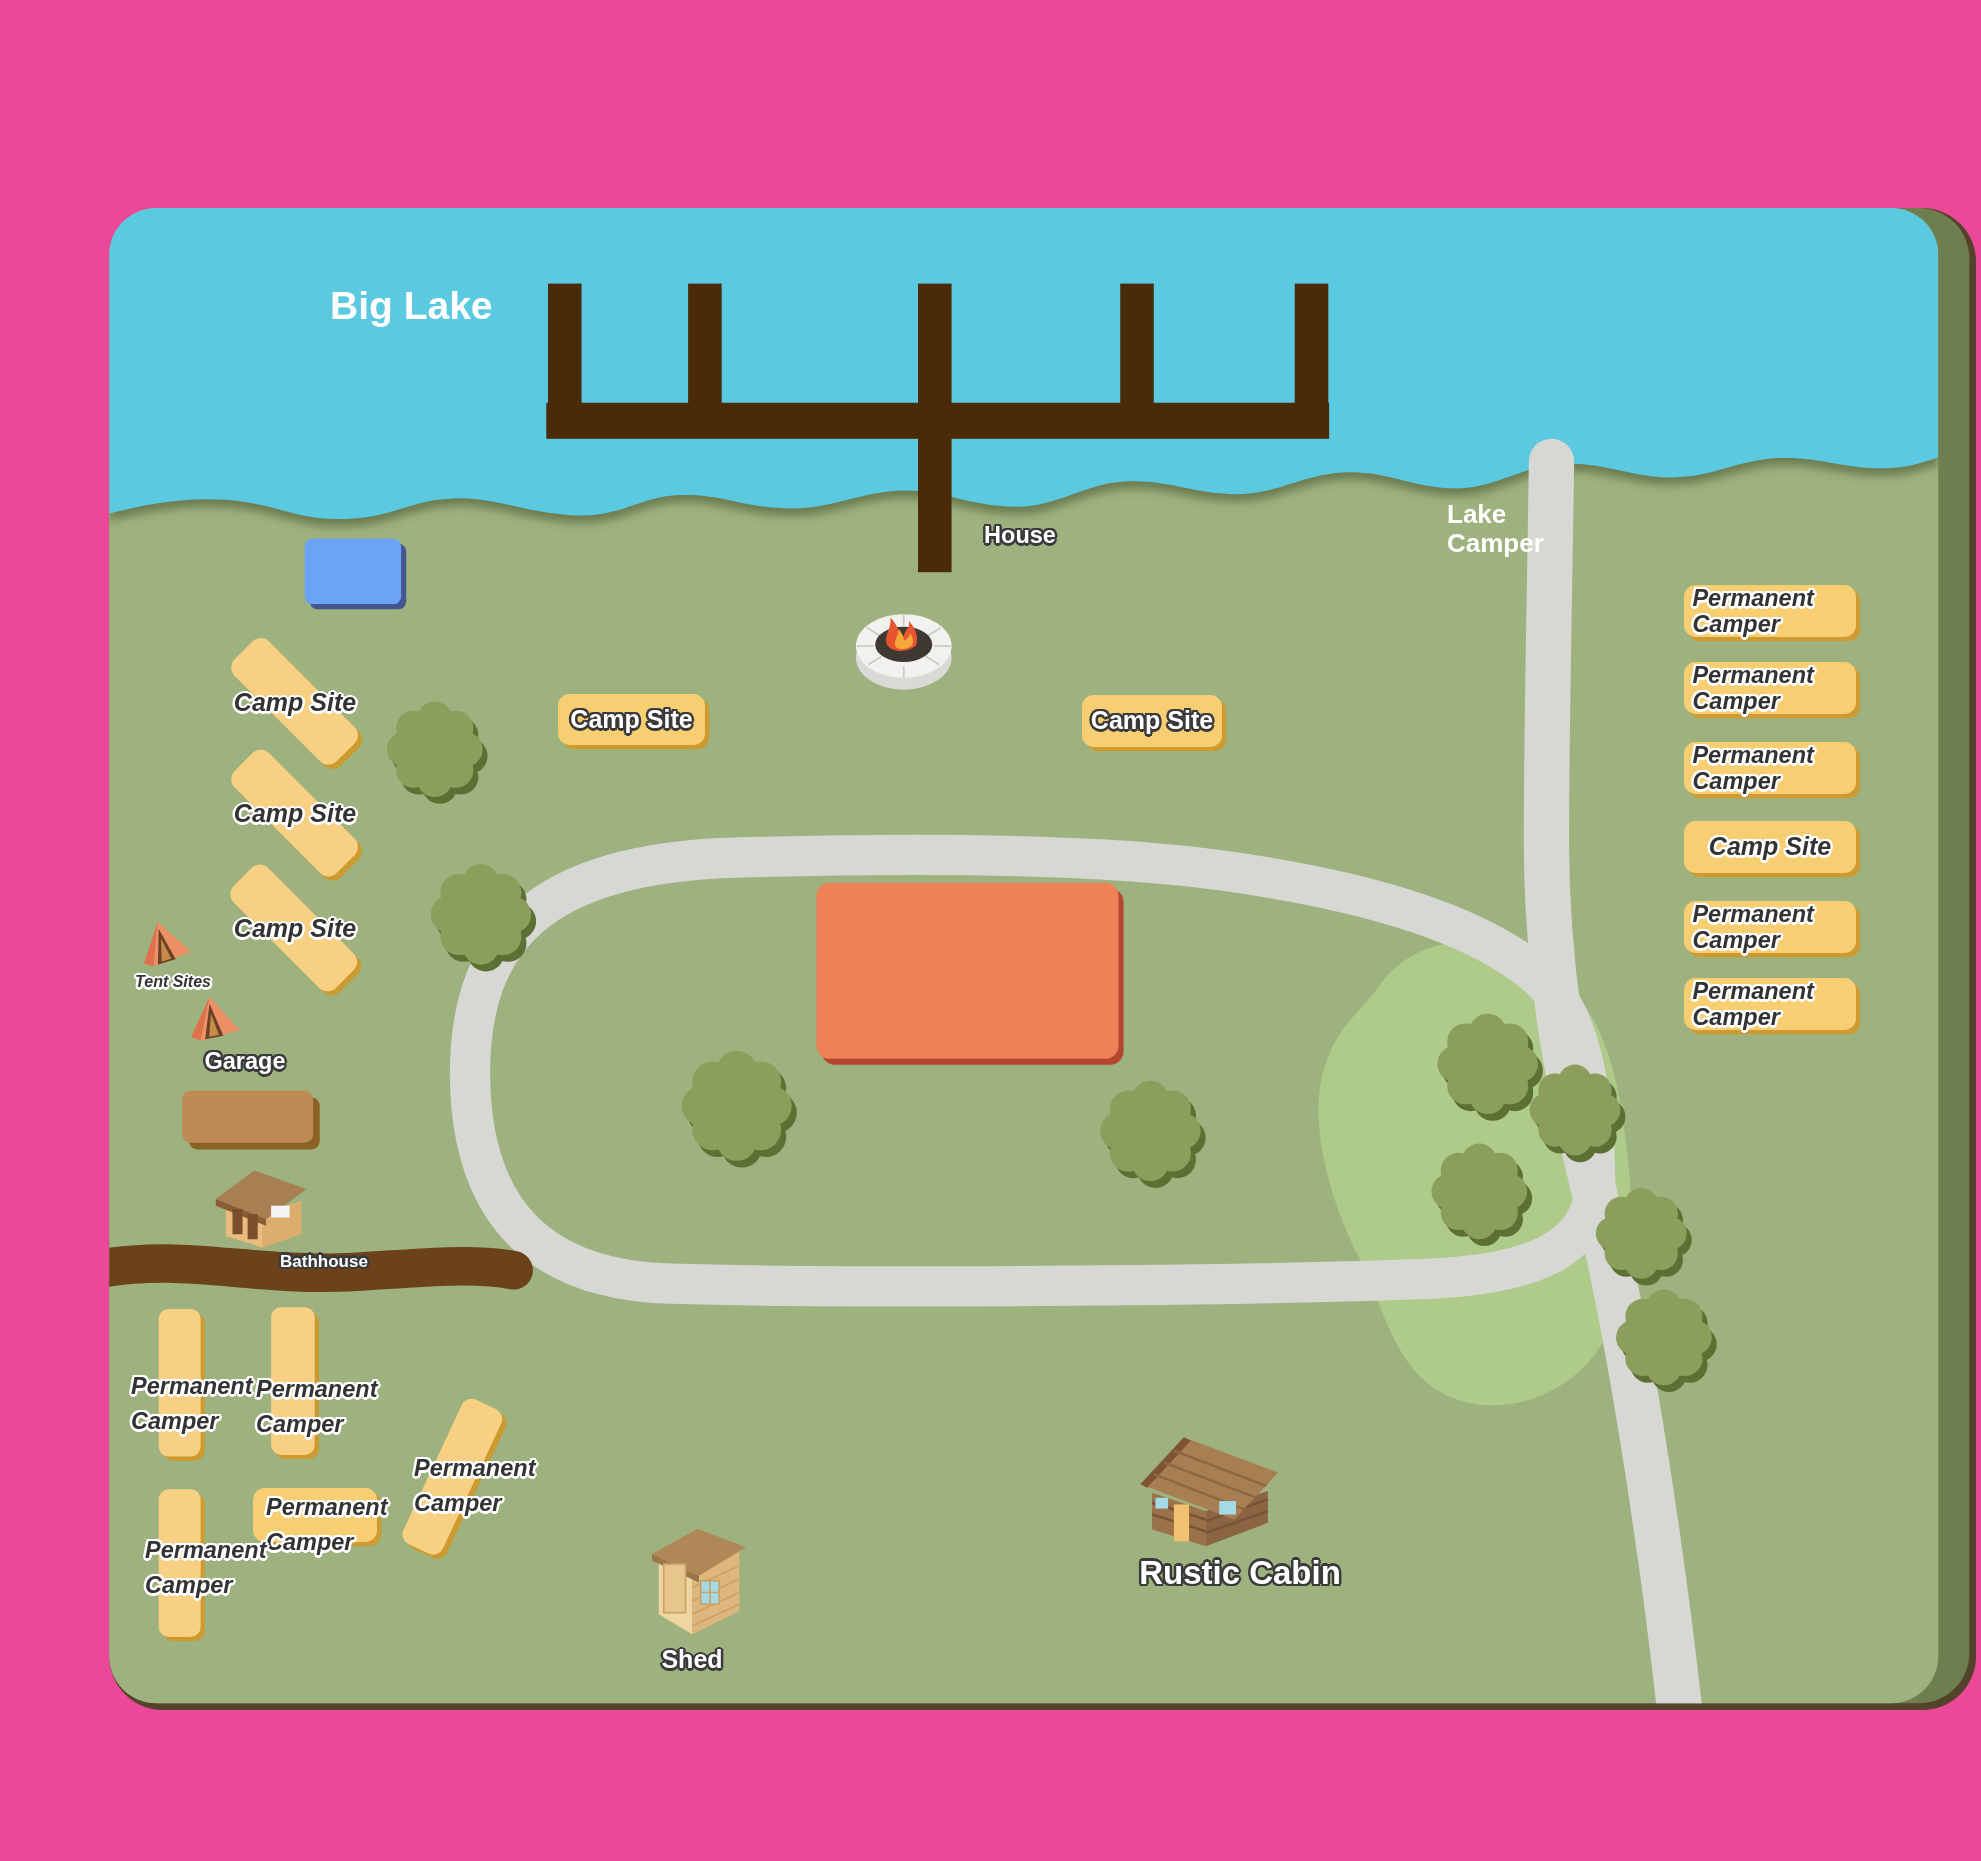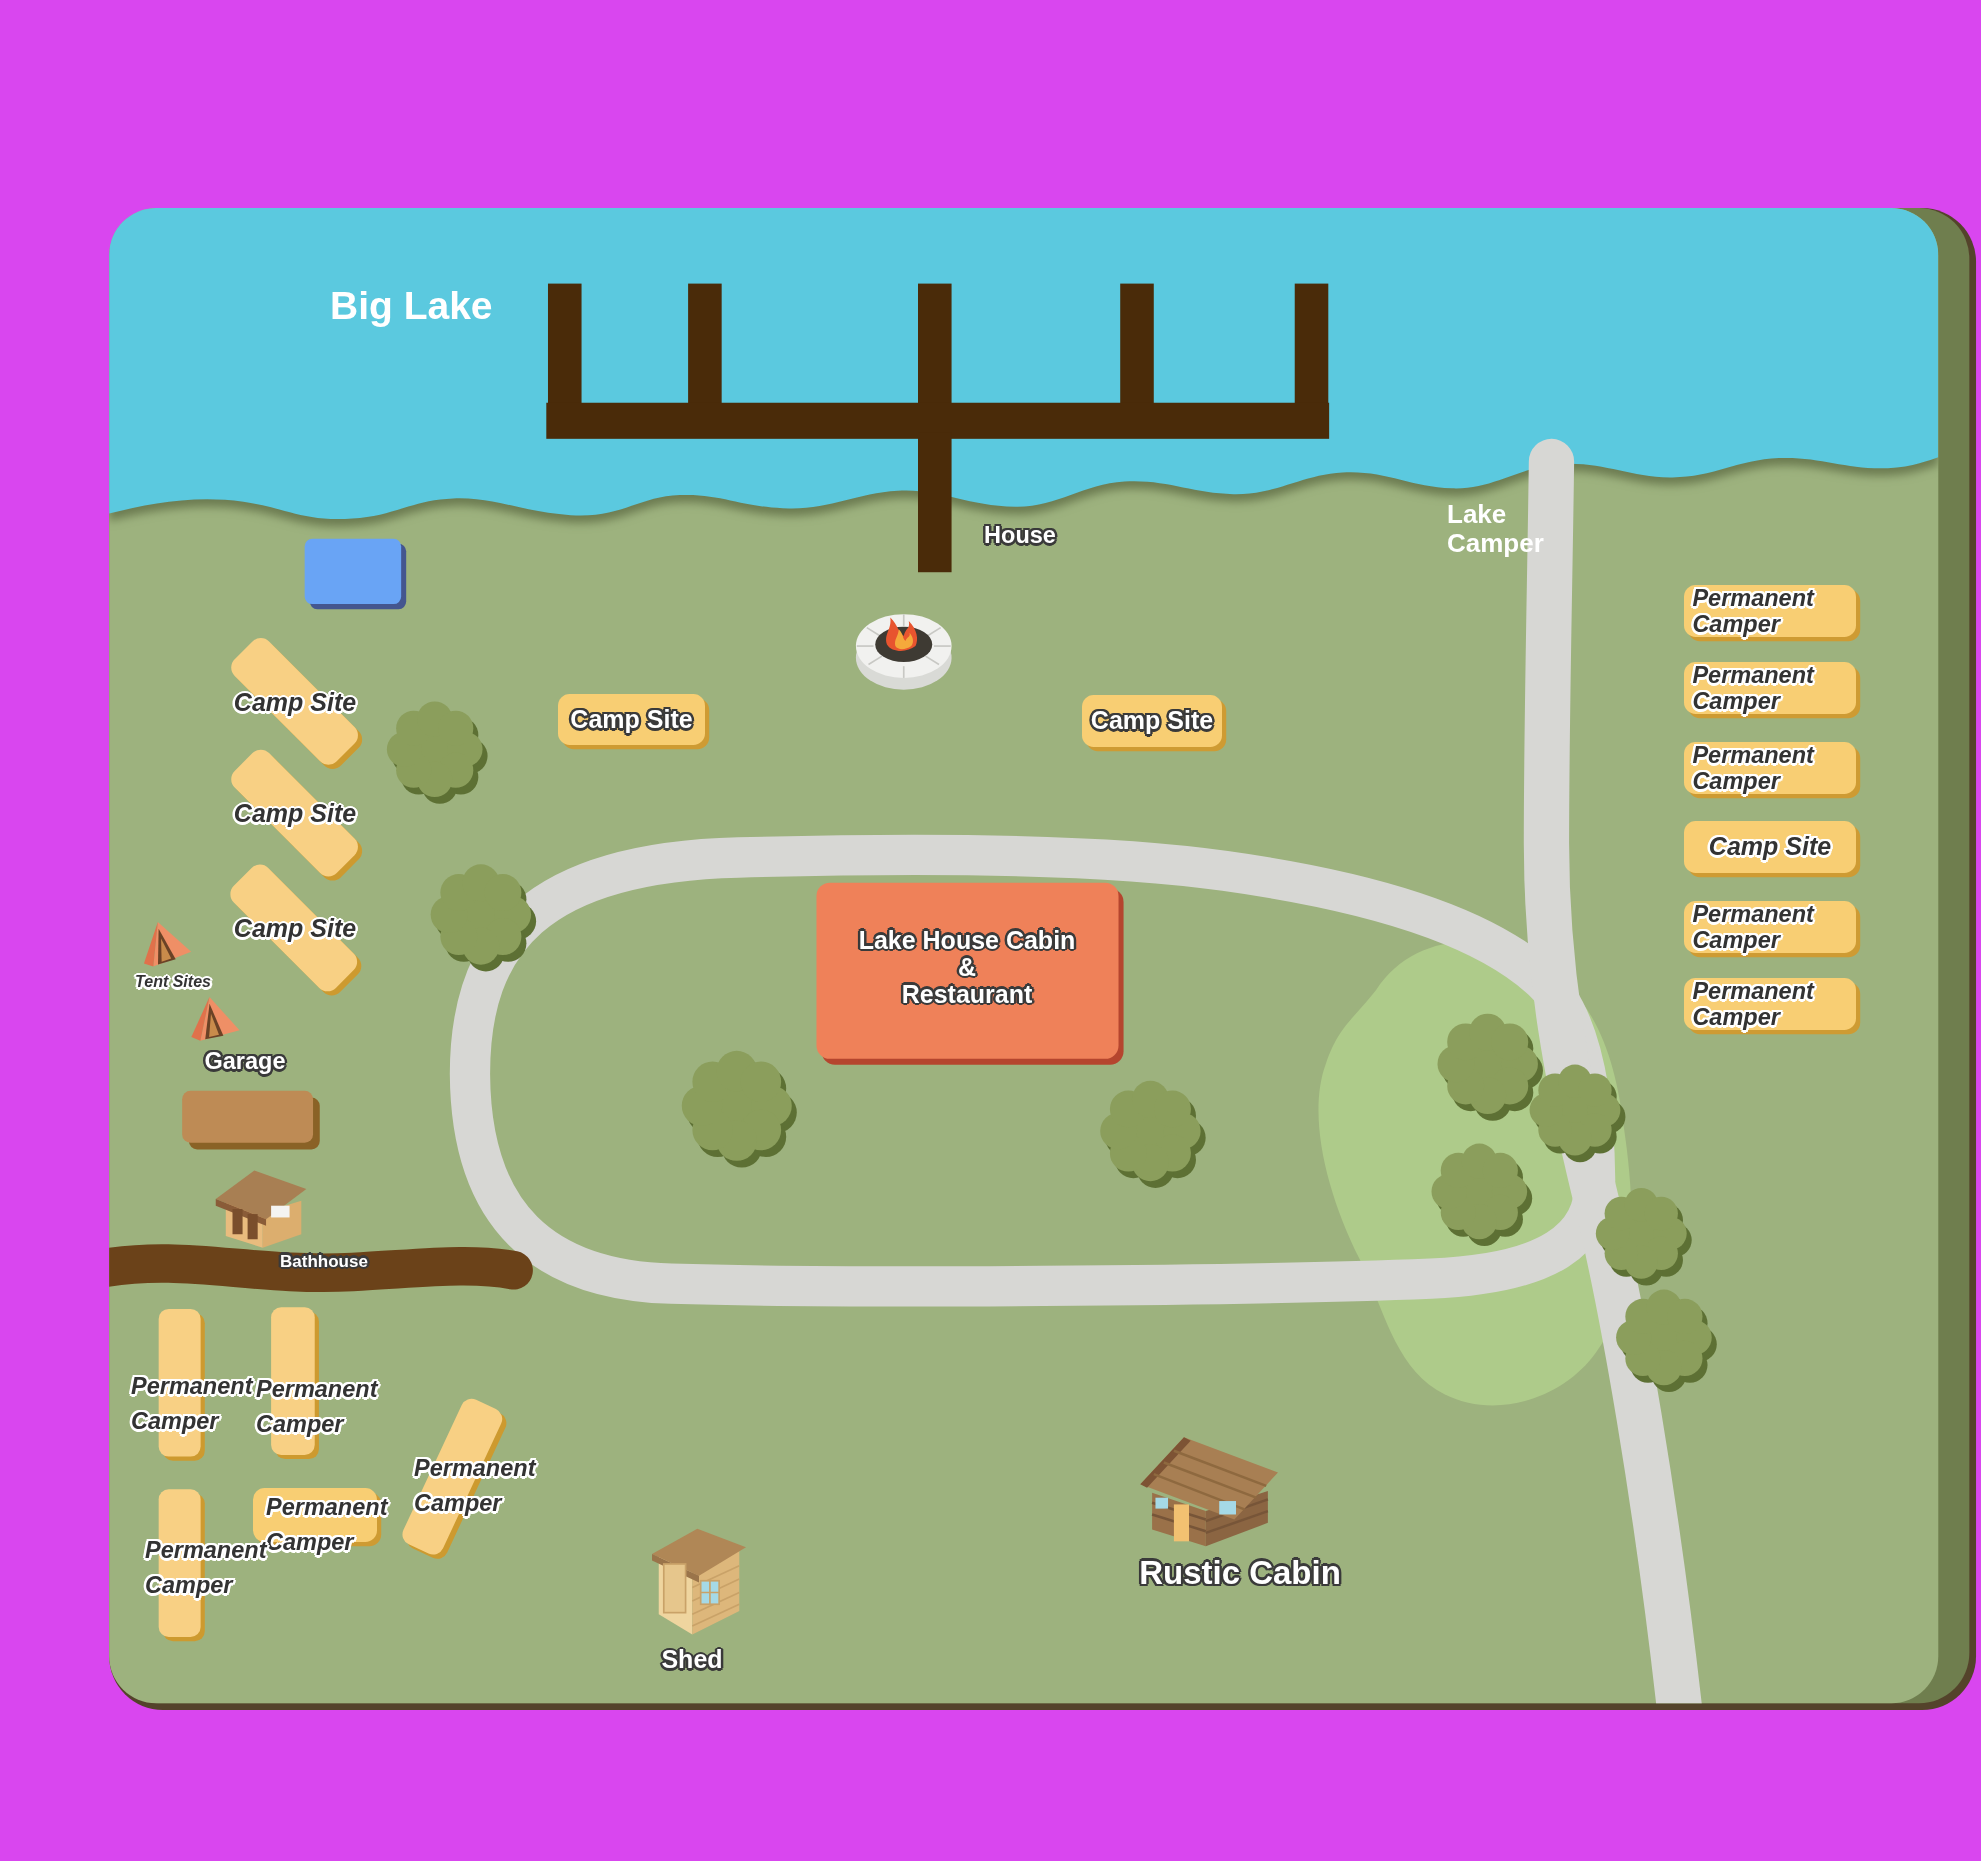--- a/index.html
+++ b/index.html
@@ -1,16 +1,16 @@
 <!DOCTYPE html>
 <html style="font-size:13.4px"><head>
 <meta charset="utf-8">
 <style>
   html,body{margin:0;padding:0;background:#4C6670;}
-  #stage{position:relative;width:1982px;height:1861px;background:#d946ef;overflow:hidden;
+  #stage{position:relative;width:1982px;height:1861px;background:#ec4899;overflow:hidden;
          font-family:"Liberation Sans","DejaVu Sans",sans-serif;}
   svg{position:absolute;left:0;top:0;}
   .lbl{position:absolute;font-weight:700;white-space:nowrap;line-height:1.1;}
   .ctr{transform:translate(-50%,-50%);text-align:center;}
   
   .dark-out{color:#333333;
     text-shadow:-1.7px -1.7px 0 #fff,1.7px -1.7px 0 #fff,-1.7px 1.7px 0 #fff,1.7px 1.7px 0 #fff,
     -2.5px 0 0 #fff,2.5px 0 0 #fff,0 -2.5px 0 #fff,0 2.5px 0 #fff;font-style:italic;}
   
   .white-out{color:#ffffff;
@@ -290,25 +290,20 @@
 <div class="badge" style="left:1684px;top:978px;width:172px;height:52px;">
   <div class="two dark-out"><span>Permanent</span><br>
   <span>Camper</span></div>
 </div>
 
 <div class="lbl dark-out ctr" style="left:173px;top:982px;font-size:16px;">Tent Sites</div>
 
 <div class="lbl white-out ctr" style="left:245px;top:1062px;font-size:23.5px;">Garage</div>
 <div class="lbl white-out ctr" style="left:324px;top:1239px;font-size:17px;margin-top:23px;">Bathhouse</div>
 
-<div class="lbl white-out ctr" style="left:967px;top:967px;font-size:25px;line-height:27px;">
-  <div>Lake House Cabin</div>
-  <div>&amp;</div>
-  <div>Restaurant</div>
-</div>
 
 <div class="lbl dark-out" style="left:131px;top:1369px;font-size:23.5px;line-height:35px;">
   <div>Permanent</div>
   <div>Camper</div>
 </div>
 <div class="lbl dark-out" style="left:256px;top:1372px;font-size:23.5px;line-height:35px;">
   <div>Permanent</div>
   <div>Camper</div>
 </div>
 <div class="lbl dark-out" style="left:414px;top:1451px;font-size:23.5px;line-height:35px;">

